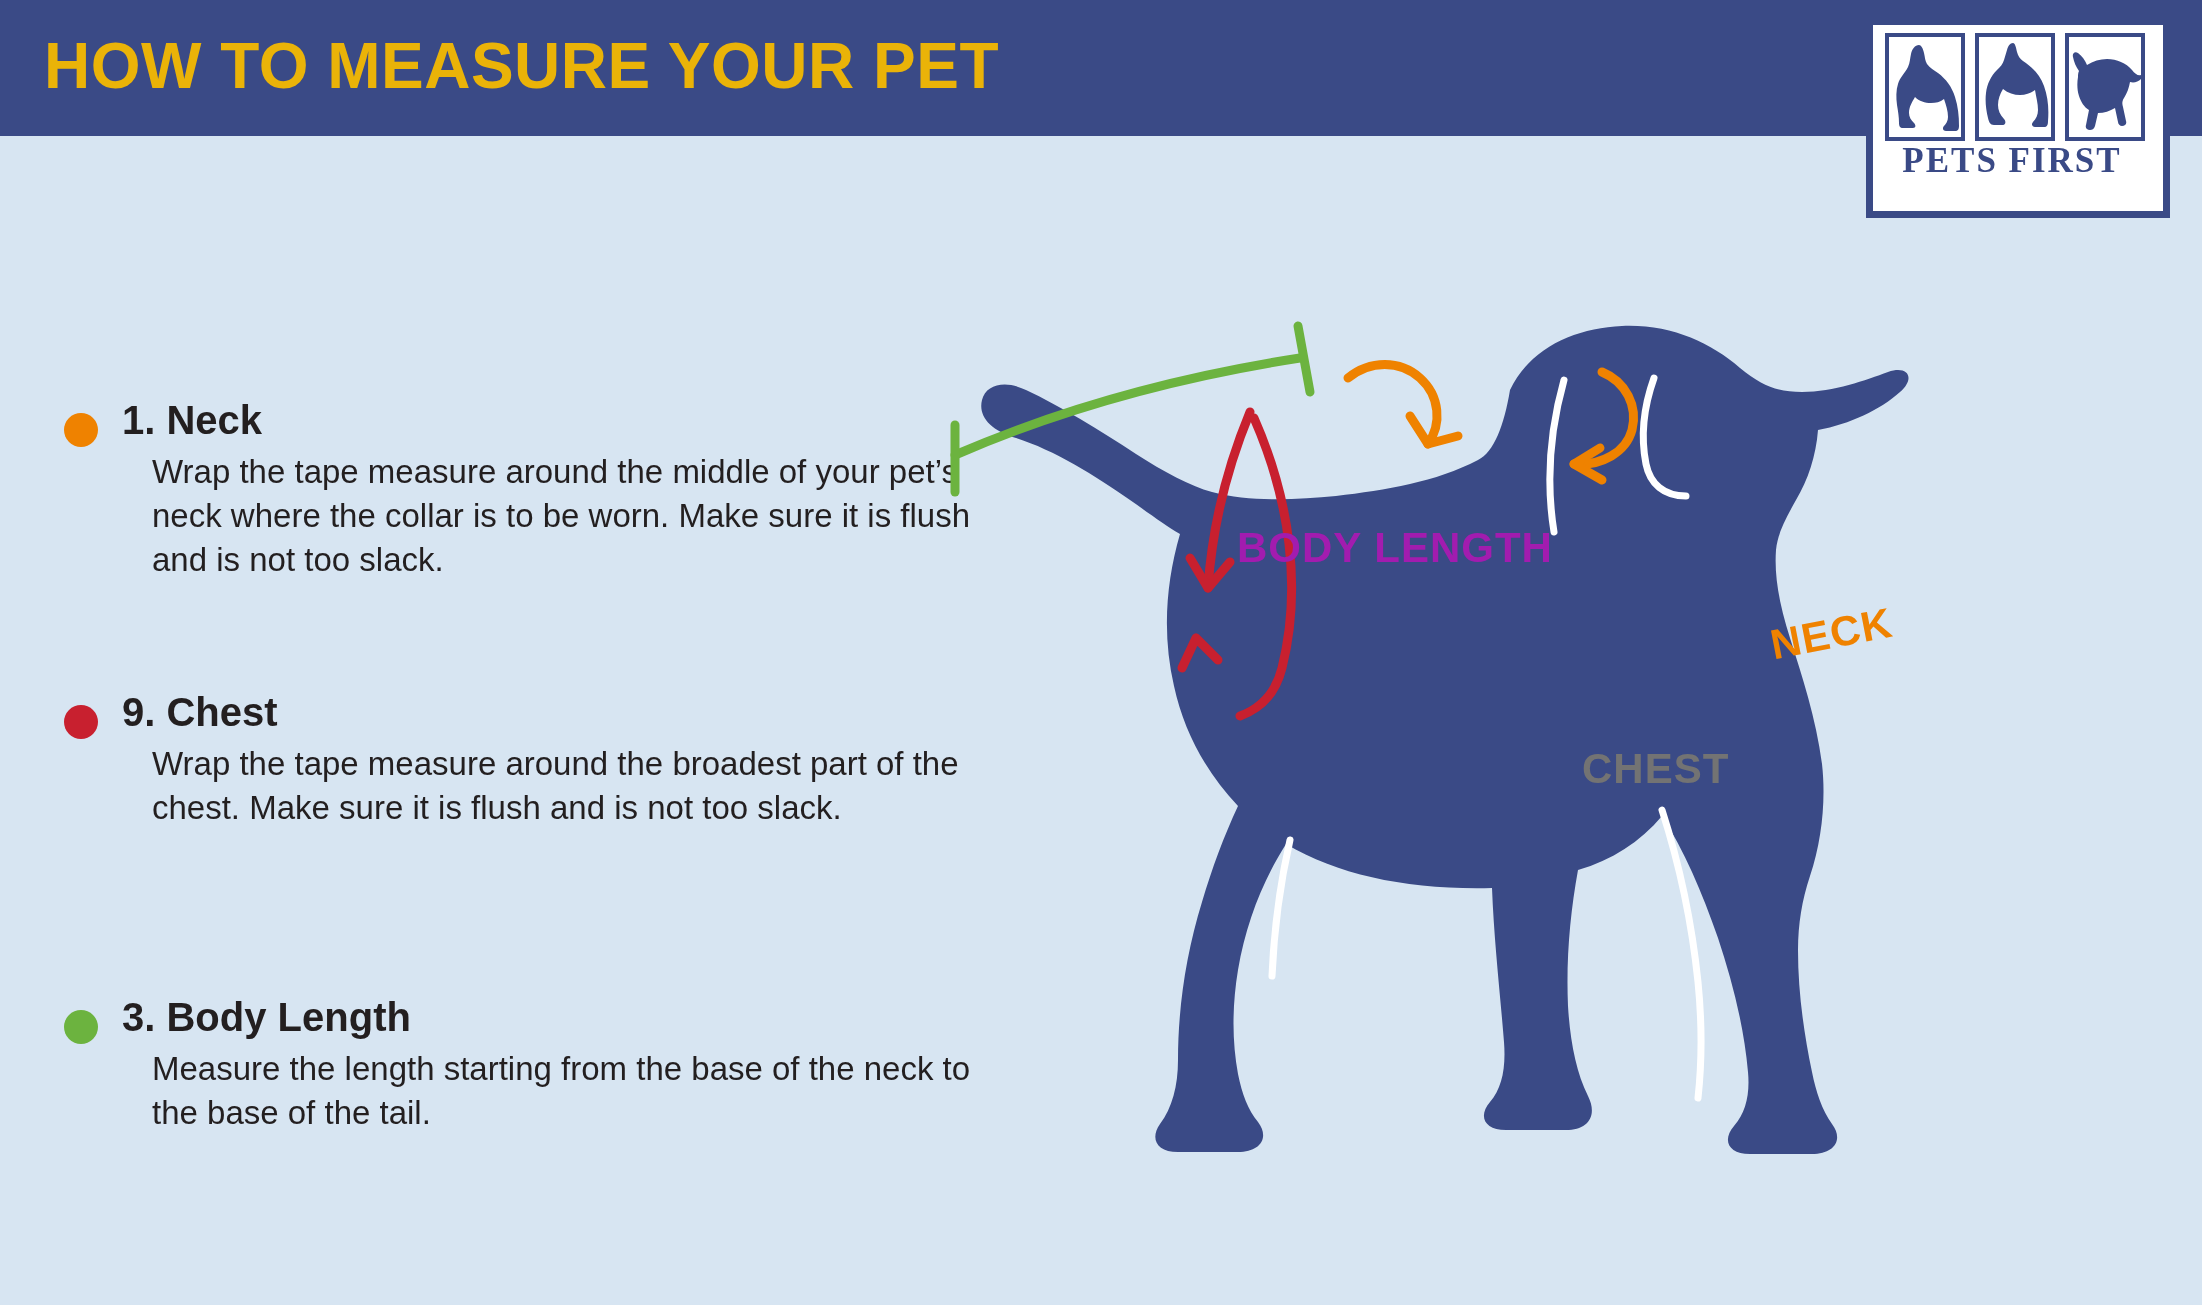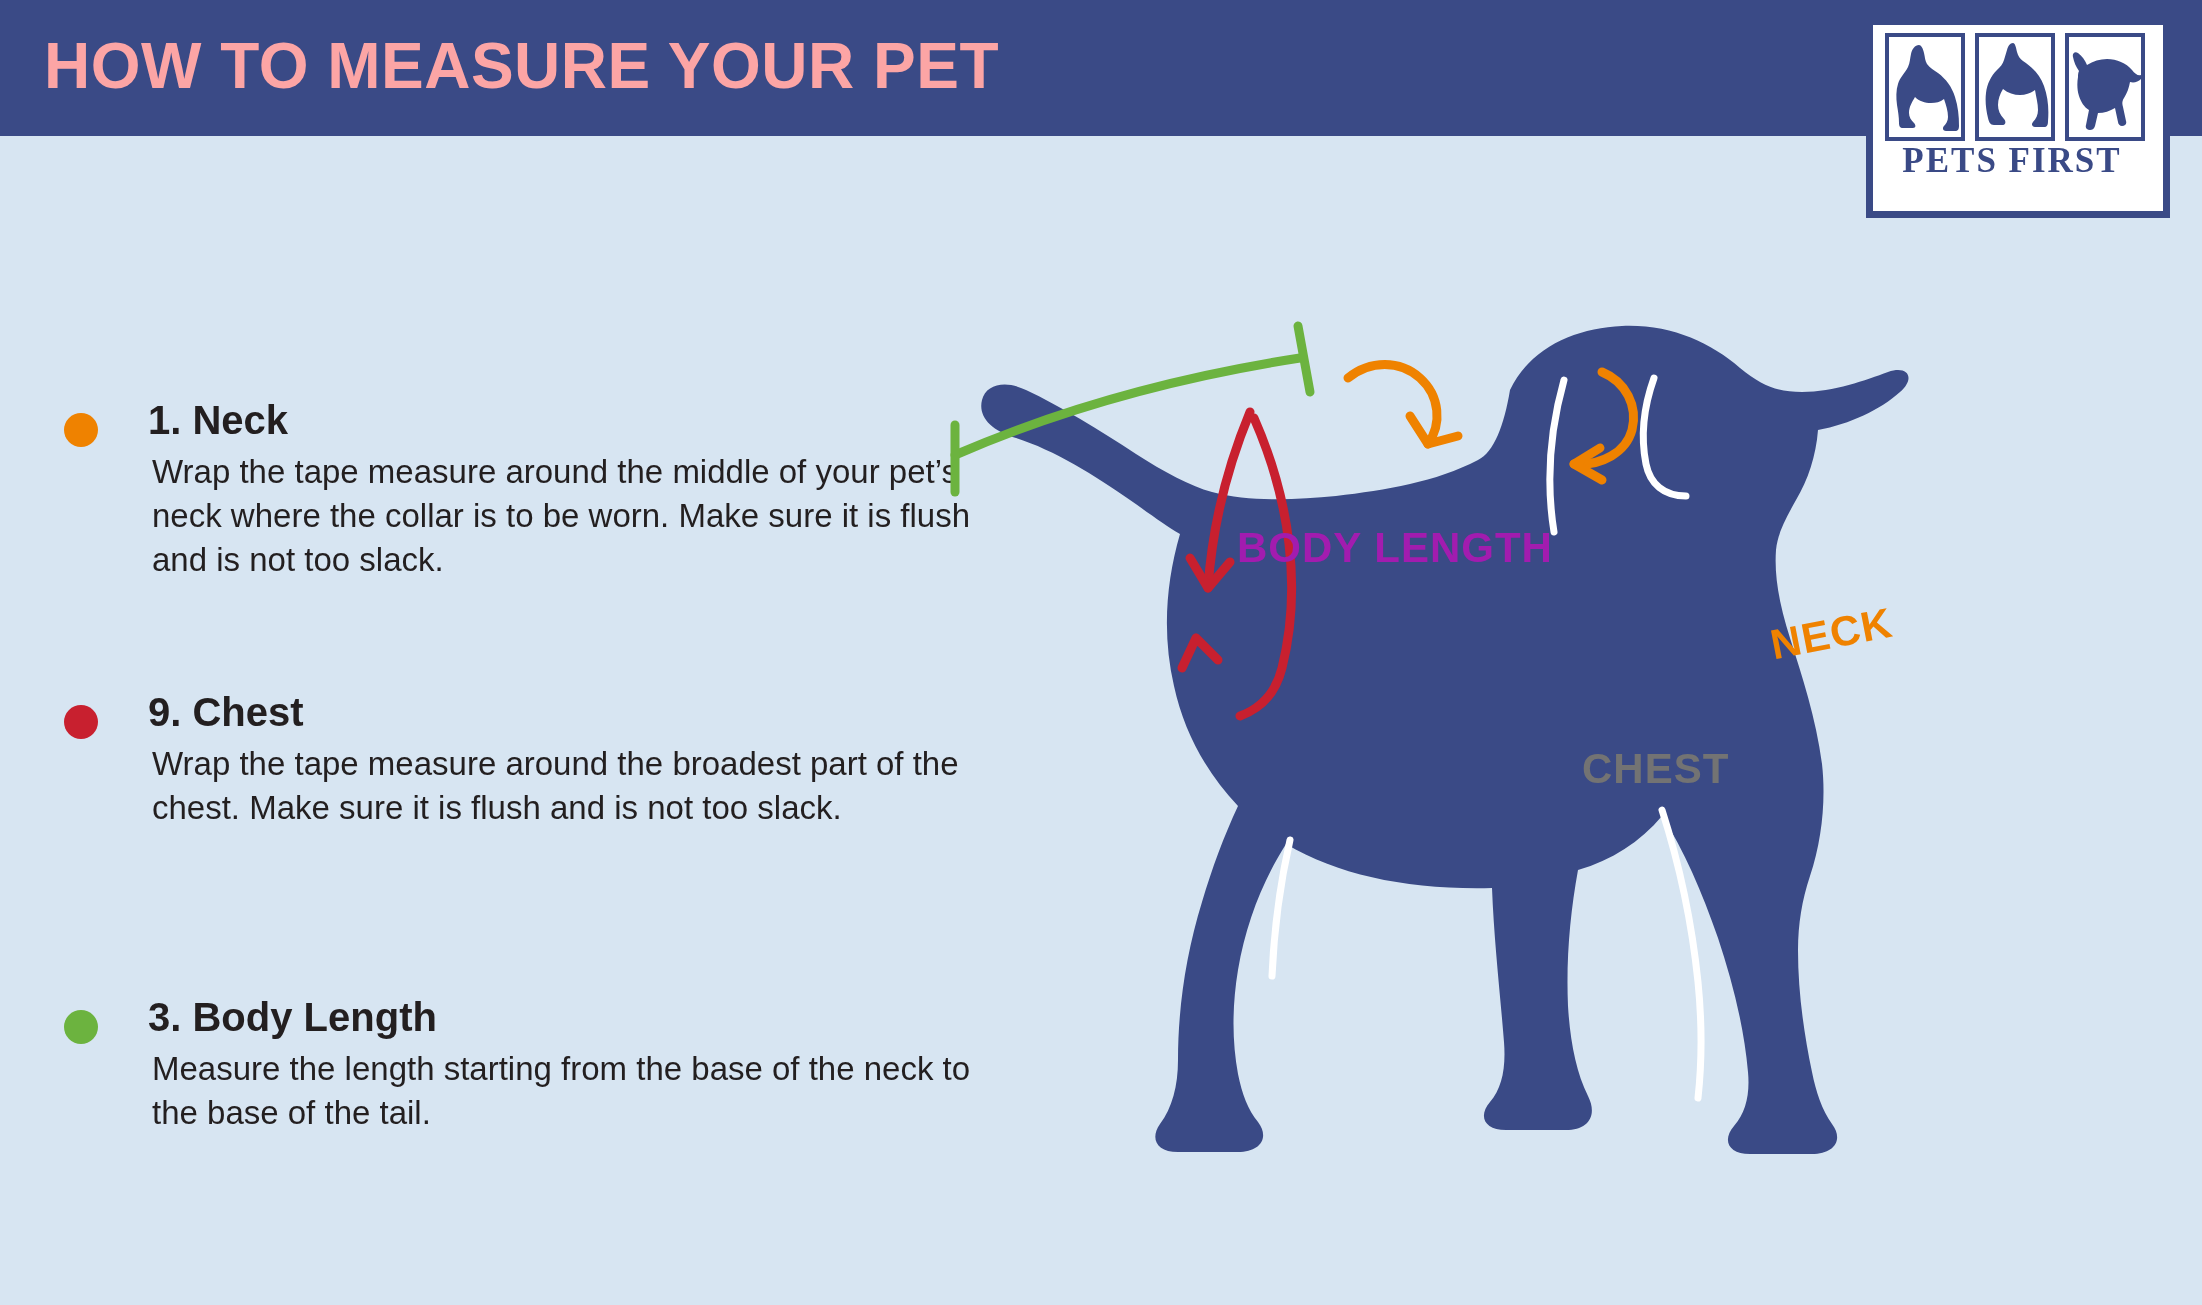--- a/index.html
+++ b/index.html
@@ -21,21 +21,21 @@
     position: absolute;
     left: 0; top: 0;
     width: 2202px;
     height: 136px;
     background: #3a4a86;
   }
   #header-title {
     position: absolute;
     left: 44px;
     top: 26px;
-    color: #fca5a5;
+    color: #eab308;
     font-size: 64px;
     font-weight: bold;
     letter-spacing: 0.5px;
     line-height: 80px;
     white-space: nowrap;
   }
 
   
   #logo-box {
     position: absolute;
@@ -105,21 +105,21 @@
   .bullet {
     position: absolute;
     left: 0;
     top: 15px;
     width: 34px;
     height: 34px;
     border-radius: 50%;
   }
   .step-title {
     position: absolute;
-    left: 84px;
+    left: 58px;
     top: 0;
     font-size: 40px;
     font-weight: bold;
     color: #231f20;
     white-space: nowrap;
   }
   .step-desc {
     position: absolute;
     left: 88px;
     top: 52px;

